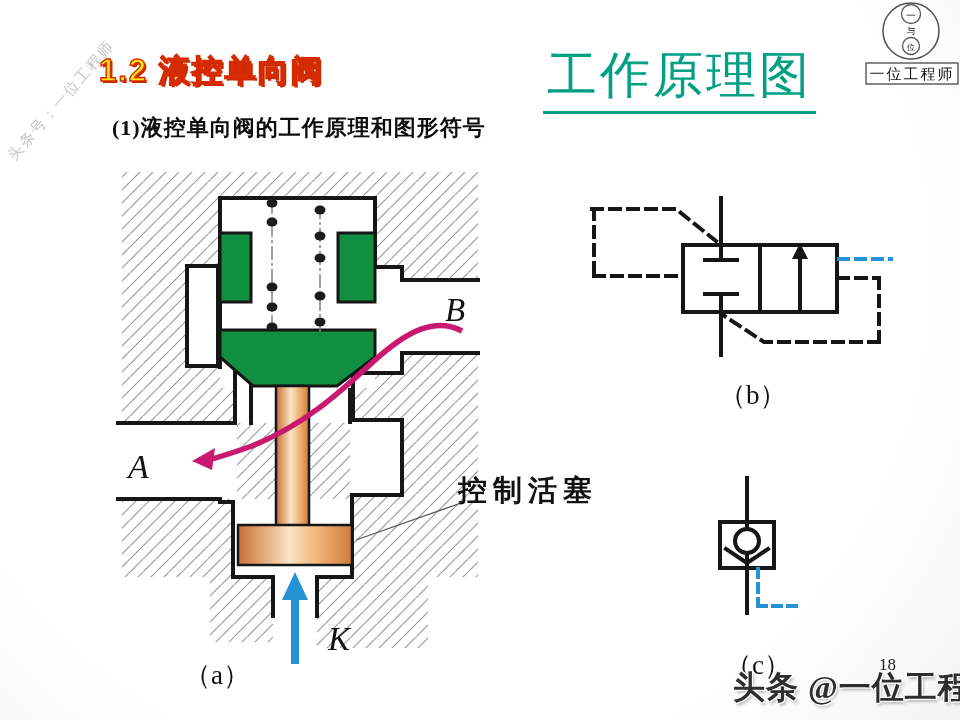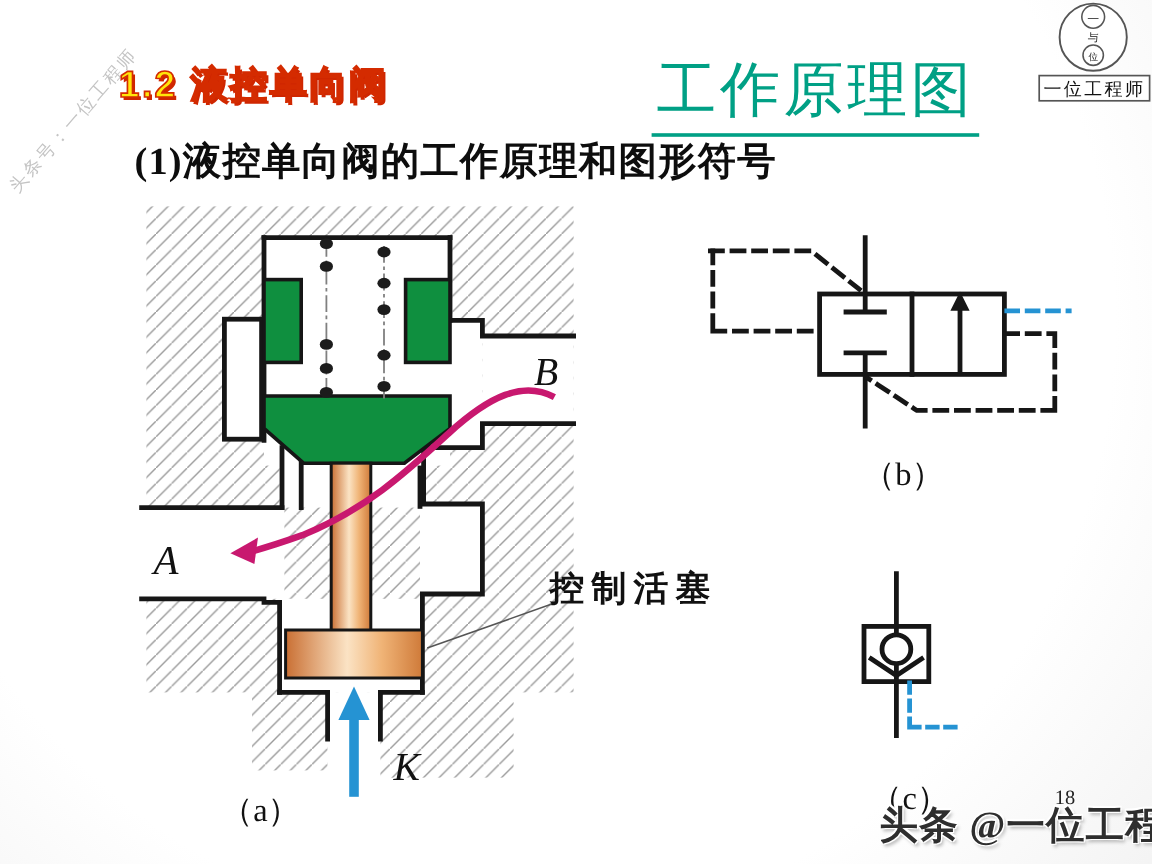--- a/index.html
+++ b/index.html
@@ -15,21 +15,21 @@
     color:#ffe60a; -webkit-text-stroke:1.4px #d42b00;
     text-shadow:2px 2px 0 #cf2600;
     white-space:nowrap;
   }
   .main-title{
     left:543px; top:42px; font-size:50px; color:#00a085;
     border-bottom:3px solid #00a085; padding:0 4px 2px 4px;
     letter-spacing:3px; white-space:nowrap;
   }
   .body-line{
-    left:112px; top:113px; font-size:32px; font-weight:bold; color:#0d0d0d;
+    left:112px; top:113px; font-size:22px; font-weight:bold; color:#0d0d0d;
     letter-spacing:1px; white-space:nowrap;
   }
   .wm-left{
     left:4px; top:152px; transform:rotate(-49deg); transform-origin:0 0;
     font-size:15px; color:#c4c4c4; letter-spacing:2px; white-space:nowrap;
     font-family:"Liberation Sans", sans-serif;
   }
   .wm-bottom{
     left:733px; top:666px; font-size:32px; font-weight:bold; color:#2e2e2e;
     letter-spacing:1px; white-space:nowrap;

